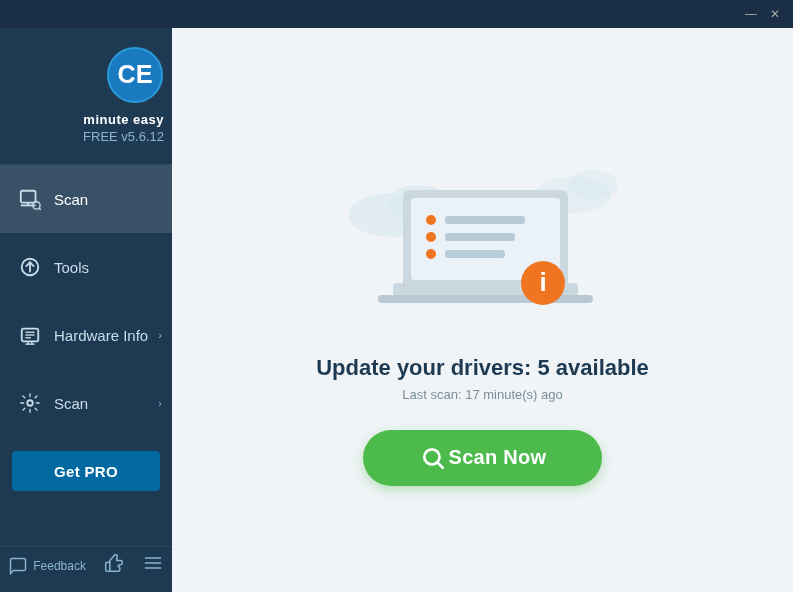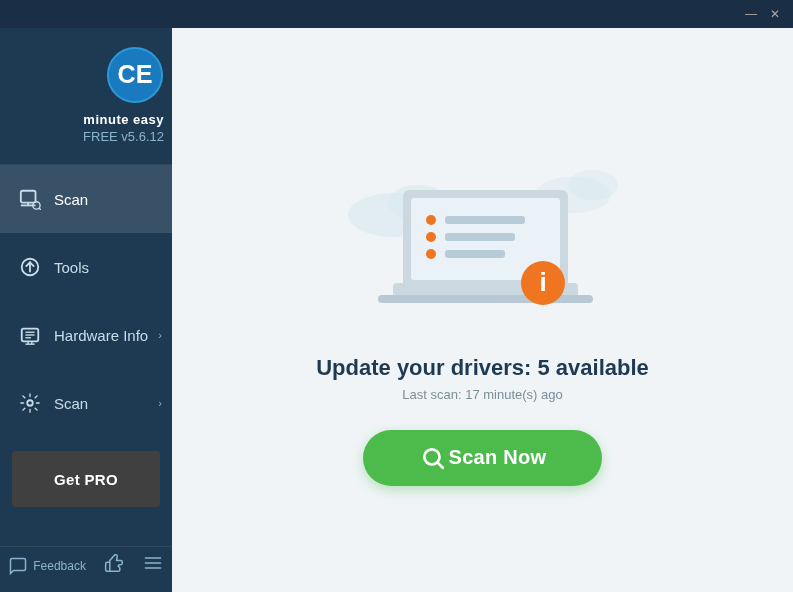--- a/index.html
+++ b/index.html
@@ -99,27 +99,27 @@
     }
     .nav-chevron {
       position: absolute;
       right: 10px;
       color: #8ab4cc;
       font-size: 11px;
     }
 
     .get-pro-btn {
       margin: 14px 12px 0;
-      background: #404040;
+      background: #0369a1;
       color: #fff;
       font-size: 15px;
       font-weight: 700;
       border: none;
       border-radius: 4px;
-      height: 56px;
+      height: 40px;
       cursor: pointer;
       display: flex;
       align-items: center;
       justify-content: center;
       letter-spacing: 0.3px;
     }
 
     .sidebar-bottom {
       margin-top: auto;
       padding: 6px 0 14px;

